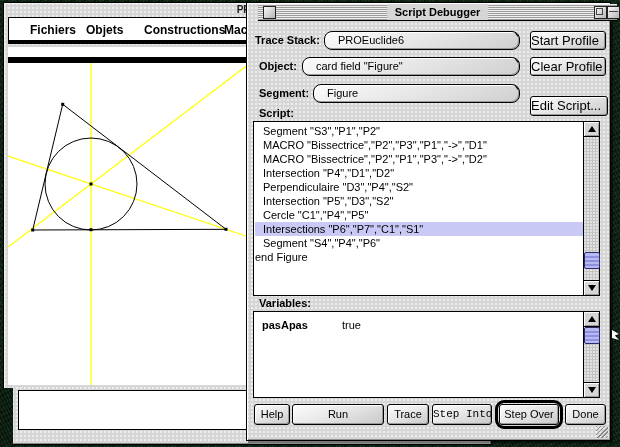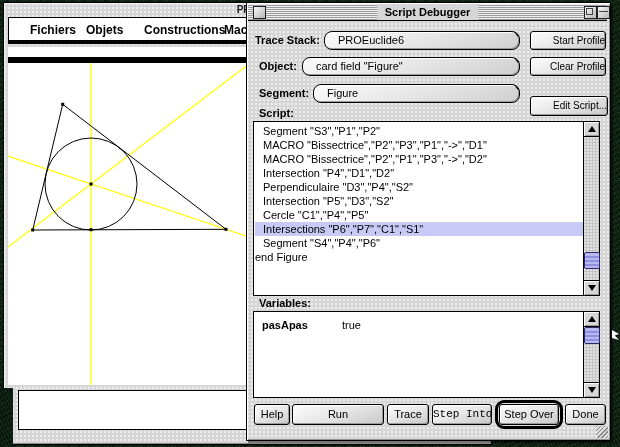--- a/index.html
+++ b/index.html
@@ -27,21 +27,21 @@
   .menu-item:nth-child(4){left:215px;}
   #doc-canvas{position:absolute;left:4px;top:44px;width:479px;height:338px;background:#fff;}
   #status-box{position:absolute;left:14px;top:387px;width:458px;height:38px;background:#fff;border:1px solid #000;}
   #desktop-patch{position:absolute;left:0;top:388px;width:13px;height:59px;
     background-color:#0b1d10;
     background-image:repeating-linear-gradient(63deg, rgba(70,115,70,.20) 0 1px, transparent 1px 3px),
       repeating-linear-gradient(-27deg, rgba(0,0,0,.38) 0 2px, transparent 2px 5px);}
   
   #debugger{position:absolute;left:246px;top:2px;width:363px;height:437px;
     border:1px solid #000;box-shadow:inset 1px 1px 0 #fff, inset -1px -1px 0 #909090, 2px 2px 0 rgba(0,0,0,.45);}
-  #dbg-titlebar{position:absolute;left:1px;top:1px;width:359px;height:16px;border-bottom:1px solid #000;
+  #dbg-titlebar{position:absolute;left:11px;top:1px;width:359px;height:16px;border-bottom:1px solid #000;
     background:repeating-linear-gradient(to bottom,#efefef 0 1px,#9b9b9b 1px 2px);text-align:right;}
   #dbg-title{position:absolute;left:50%;transform:translateX(-50%);top:0;height:16px;line-height:16px;
     background:#d6d6d6;padding:0 8px;font-size:11px;font-weight:bold;color:#000;white-space:nowrap;}
   .tb-box{position:absolute;top:2px;width:11px;height:11px;border:1px solid #222;
     background:linear-gradient(135deg,#fafafa,#b5b5b5);}
   #close-box{left:5px;}
   #zoom-box{left:336px;}
   #zoom-box::after{content:'';position:absolute;left:1px;top:1px;width:5px;height:5px;border:1px solid #444;}
   #shade-box{left:349px;}
   #shade-box::after{content:'';position:absolute;left:1px;top:4px;width:9px;height:1px;background:#444;}
@@ -54,21 +54,21 @@
     font-size:11px;line-height:17px;color:#000;padding-left:13px;white-space:nowrap;overflow:hidden;}
   #popup-trace{left:77px;top:28px;width:181px;}
   #popup-object{left:55px;top:54px;width:203px;}
   #popup-message{left:66px;top:81px;width:192px;}
   .pop-arrows{position:absolute;right:5px;top:3px;width:8px;}
   .tri-up{width:0;height:0;border-left:4px solid transparent;border-right:4px solid transparent;border-bottom:5px solid #000;}
   .tri-down{width:0;height:0;border-left:4px solid transparent;border-right:4px solid transparent;border-top:5px solid #000;margin-top:2px;}
   .btn{position:absolute;border:1px solid #000;border-radius:3px;
     background:linear-gradient(160deg,#fdfdfd 0%,#e8e8e8 45%,#c9c9c9 100%);
     box-shadow:inset 1px 1px 0 #fff, inset -1px -1px 0 #9a9a9a;
-    font-size:10px;color:#000;text-align:right;white-space:nowrap;overflow:hidden;}
+    font-size:13px;color:#000;text-align:left;white-space:nowrap;overflow:hidden;}
   #btn-start{left:283px;top:28px;width:74px;height:17px;line-height:17px;}
   #btn-clear{left:283px;top:54px;width:74px;height:17px;line-height:17px;}
   #btn-edit{left:283px;top:93px;width:76px;height:18px;line-height:18px;}
   #script-box{position:absolute;left:6px;top:118px;width:345px;height:173px;background:#fff;border:1px solid #000;}
   #script-lines{position:absolute;left:1px;top:2px;right:16px;bottom:1px;overflow:hidden;}
   .script-line{position:relative;height:14px;line-height:14px;font-size:11px;color:#000;
     padding-left:8px;white-space:nowrap;}
   .script-line.dedent{padding-left:0;}
   .script-line.selected{background:#c9c9f5;}
   #vars-box{position:absolute;left:6px;top:308px;width:345px;height:85px;background:#fff;border:1px solid #000;}

